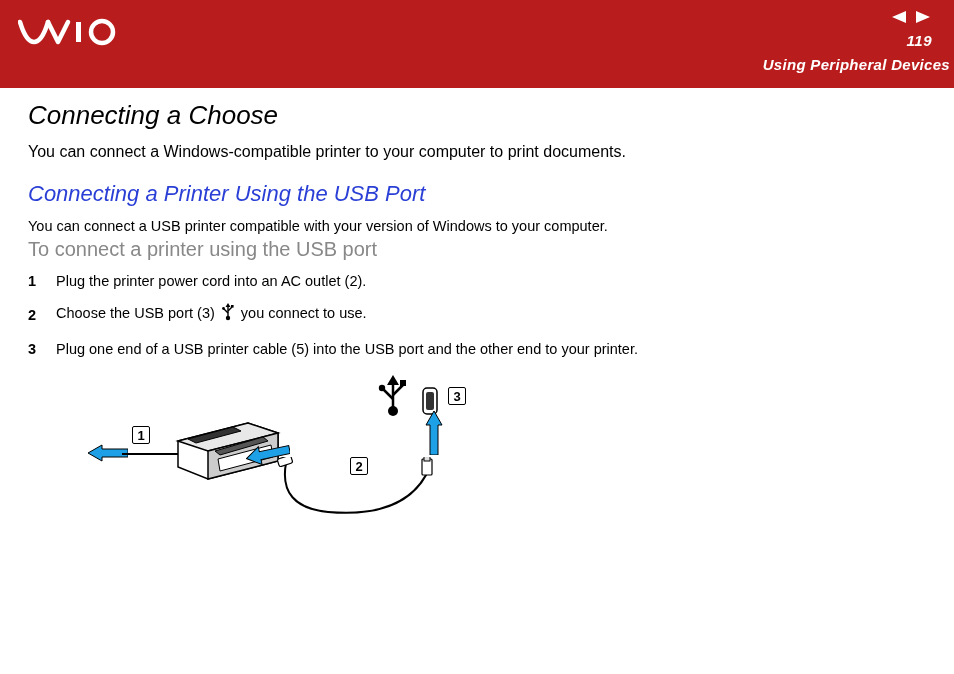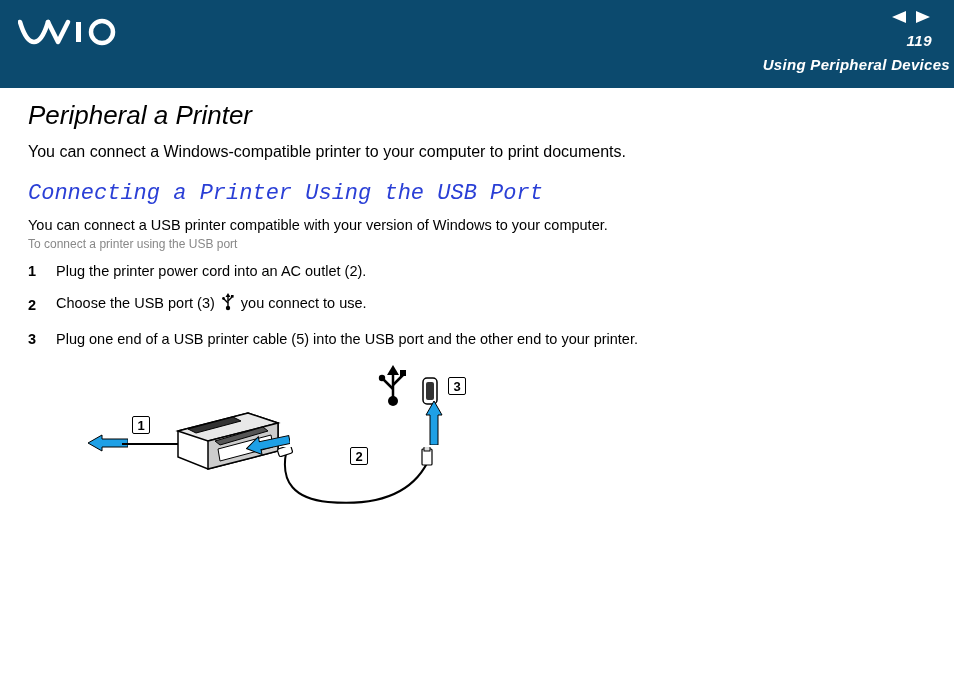--- a/index.html
+++ b/index.html
@@ -1,27 +1,27 @@
 <!DOCTYPE html>
 <html><head>
 <meta charset="utf-8">
 <style>
   * { margin: 0; padding: 0; box-sizing: border-box; }
   body { font-family: Arial, Helvetica, sans-serif; width: 954px; height: 674px; background: #fff; position: relative; overflow: hidden; }
-  .header-bar { background: #0c4a6e; height: 88px; position: relative; color: #fff; }
+  .header-bar { background: #b91c1c; height: 88px; position: relative; color: #fff; }
   .vaio-logo { position: absolute; left: 18px; top: 18px; }
   .nav-arrows { position: absolute; right: 22px; top: 10px; display: flex; gap: 6px; align-items: center; }
   .page-number { position: absolute; right: 22px; top: 32px; font-size: 15px; font-style: italic; font-weight: bold; letter-spacing: 0.5px; }
   .section-name { position: absolute; right: 4px; top: 56px; font-size: 15px; font-style: italic; font-weight: bold; letter-spacing: 0.3px; }
   .content { padding: 12px 28px 0 28px; }
   .main-heading { font-size: 26px; font-style: italic; font-weight: normal; color: #000; margin-bottom: 10px; }
   .intro-text { font-size: 16px; color: #000; margin-bottom: 18px; line-height: 1.35; }
-  .sub-heading { font-size: 22px; font-style: italic; color: #2a3fd6; margin-bottom: 10px; font-weight: normal; font-family: Liberation Mono, monospace; }
+  .sub-heading { font-size: 22px; font-style: italic; color: #2a3fd6; margin-bottom: 10px; font-weight: normal; }
   .sub-intro { font-size: 14.5px; color: #000; margin-bottom: 2px; line-height: 1.35; }
-  .procedure-heading { font-size: 12px; color: #888; margin-bottom: 10px; font-weight: normal; }
+  .procedure-heading { font-size: 20px; color: #888; margin-bottom: 10px; font-weight: normal; }
   .steps { list-style: none; }
   .step { font-size: 14.5px; color: #000; margin-bottom: 12px; line-height: 1.4; display: flex; align-items: center; }
   .step-num { font-weight: bold; width: 28px; flex-shrink: 0; }
   .step-text { flex: 1; }
   .usb-inline { display: inline-block; vertical-align: middle; margin: 0 2px; }
   .diagram-area { margin-top: 10px; margin-left: 60px; position: relative; width: 400px; height: 160px; }
   .callout-box { border: 1.5px solid #000; border-radius: 2px; background: #fff; font-size: 13px; font-weight: bold; width: 18px; height: 18px; display: flex; align-items: center; justify-content: center; position: absolute; }
   .callout-1 { left: 44px; top: 55px; }
   .callout-2 { left: 262px; top: 86px; }
   .callout-3 { left: 360px; top: 16px; }
@@ -53,21 +53,21 @@
       </svg>
     <svg width="18" height="14">
         <polygon points="2,1 2,13 16,7" fill="#fff"></polygon>
       </svg>
   </div>
   <div class="page-number">119</div>
   <div class="section-name">Using Peripheral Devices</div>
 </div>
 
 <div class="content">
-  <h1 class="main-heading">Peripheral a Printer</h1>
+  <h1 class="main-heading">Connecting a Choose</h1>
   <p class="intro-text">You can connect a Windows-compatible printer to your computer to print documents.</p>
   <h2 class="sub-heading">Connecting a Printer Using the USB Port</h2>
   <p class="sub-intro">You can connect a USB printer compatible with your version of Windows to your computer.</p>
   <h3 class="procedure-heading">To connect a printer using the USB port</h3>
 
   <ol class="steps">
     <li class="step">
       <span class="step-num">1</span>
       <span class="step-text">Plug the printer power cord into an AC outlet (2).</span>
     </li>

